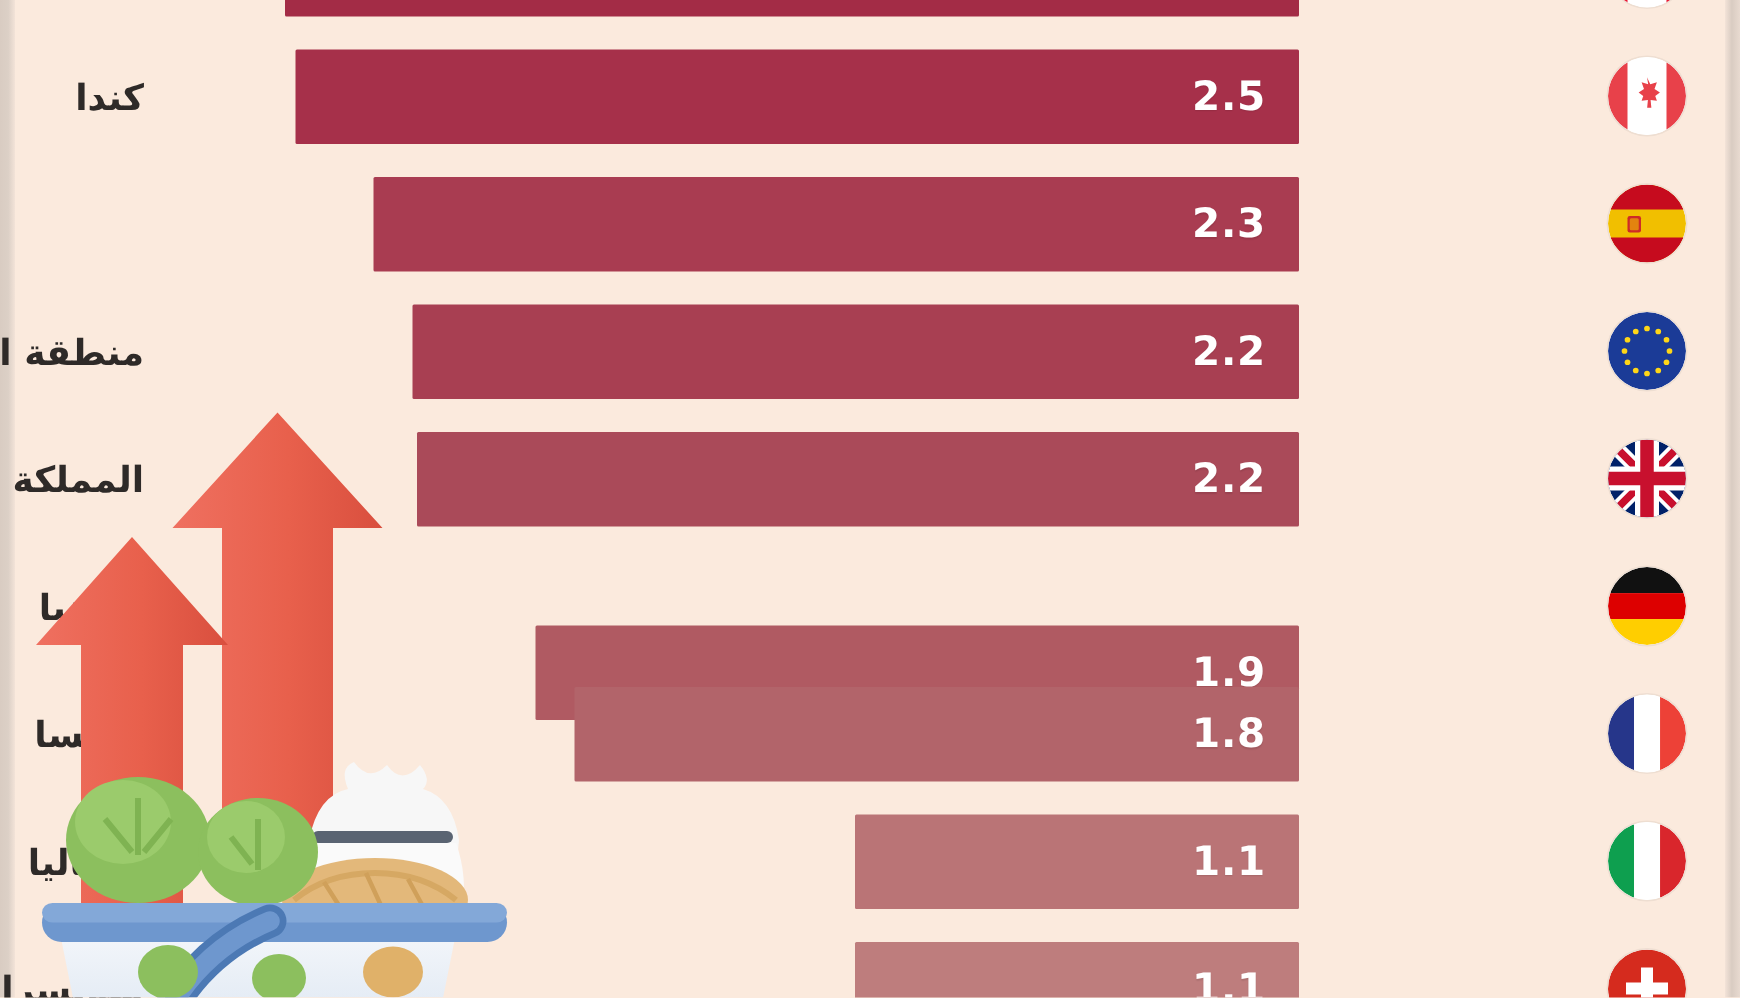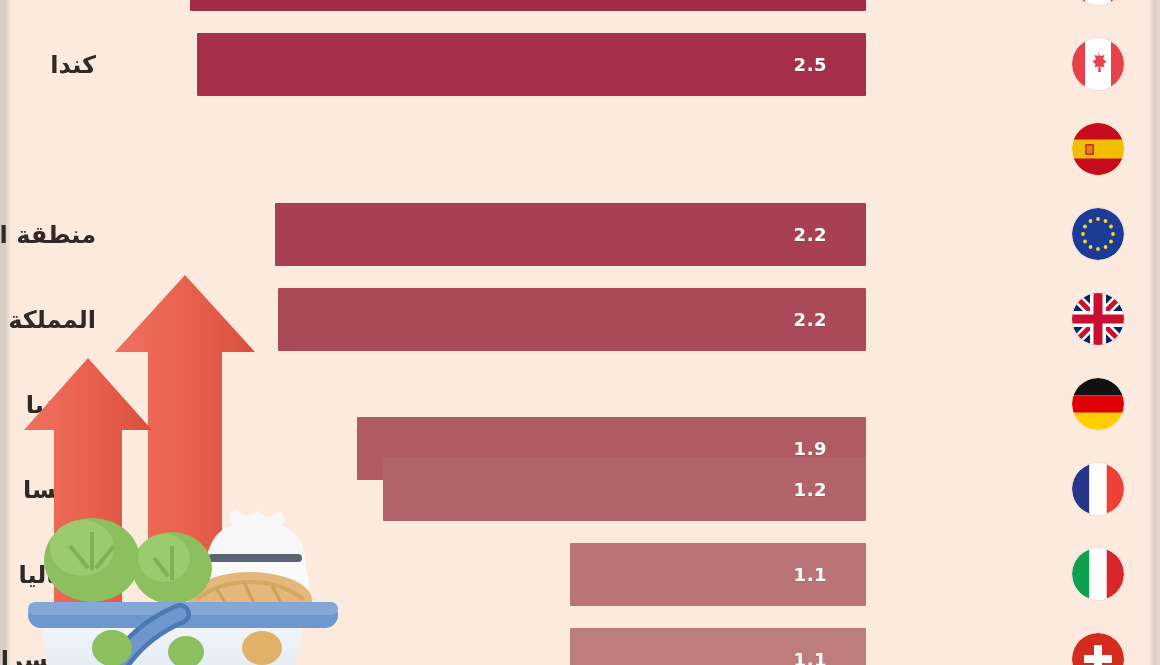--- a/index.html
+++ b/index.html
@@ -20,24 +20,24 @@
   #chart { position:absolute; left:0; top:0; width:1160px; height:665px; }
 
   .row { position:absolute; left:0; width:1160px; height:63px; }
   .bar {
     position:absolute; top:0; height:63px;
     border-radius:1px;
     display:flex; align-items:center; justify-content:flex-end;
   }
   .bar-value {
     color:#FFFFFF;
-    font-size:18px;
+    font-size:27px;
     font-weight:700;
     letter-spacing:0.5px;
-    padding-right:39px;
+    padding-right:22px;
     line-height:1;
     text-shadow:0 1px 1px rgba(0,0,0,0.10);
   }
   .row-label {
     position:absolute;
     right:1064px;
     top:0;
     height:63px;
     display:flex; align-items:center; justify-content:flex-end;
     font-size:24px;
@@ -101,20 +101,23 @@
       <svg viewBox="0 0 52 52">
         <circle cx="26" cy="26" r="26" fill="#fff"></circle>
         <path d="M0 26a26 26 0 0 1 13-22.5v45A26 26 0 0 1 0 26z" fill="#E8414A"></path>
         <path d="M52 26a26 26 0 0 0-13-22.5v45A26 26 0 0 0 52 26z" fill="#E8414A"></path>
         <path d="M26 13.5l2.2 4.6 4.4-1.2-1.6 4.4 3.6 2.3-3.1 2.4 1.1 3.2-4.2-.6.5 5.3h-2.8l.5-5.3-4.2.6 1.1-3.2-3.1-2.4 3.6-2.3-1.6-4.4 4.4 1.2z" fill="#E8414A"></path>
       </svg>
     </div>
   </div>
 
   <div class="row" style="top:118px;">
+    <div class="bar" style="left:249px; width:617px; background:#A93C51;">
+      <span class="bar-value">2.3</span>
+    </div>
     <div class="flag">
       <svg viewBox="0 0 52 52">
         <circle cx="26" cy="26" r="26" fill="#F1BF00"></circle>
         <path d="M26 0a26 26 0 0 0-24.3 16.6h48.6A26 26 0 0 0 26 0z" fill="#C60B1E"></path>
         <path d="M1.7 35.4a26 26 0 0 0 48.6 0z" fill="#C60B1E"></path>
         <rect x="13" y="21" width="9" height="11" rx="1.5" fill="#C8102E" opacity="0.85"></rect>
         <rect x="14.5" y="22.5" width="6" height="8" rx="1" fill="#F1BF00" opacity="0.6"></rect>
       </svg>
     </div>
   </div>
@@ -184,21 +187,21 @@
           <rect width="52" height="17.4" y="0" fill="#111"></rect>
           <rect width="52" height="17.4" y="17.4" fill="#DD0000"></rect>
           <rect width="52" height="17.4" y="34.7" fill="#FFCE00"></rect>
         </g>
       </svg>
     </div>
   </div>
 
   <div class="row" style="top:458px;">
     <div class="bar" style="left:383px; width:483px; background:#B2646A;">
-      <span class="bar-value">1.2</span>
+      <span class="bar-value">1.8</span>
     </div>
     <div class="row-label">فرنسا</div>
     <div class="flag">
       <svg viewBox="0 0 52 52">
         <defs>
             <clipPath id="frc">
               <circle cx="26" cy="26" r="26"></circle>
             </clipPath>
           </defs>
         <g clip-path="url(#frc)">

